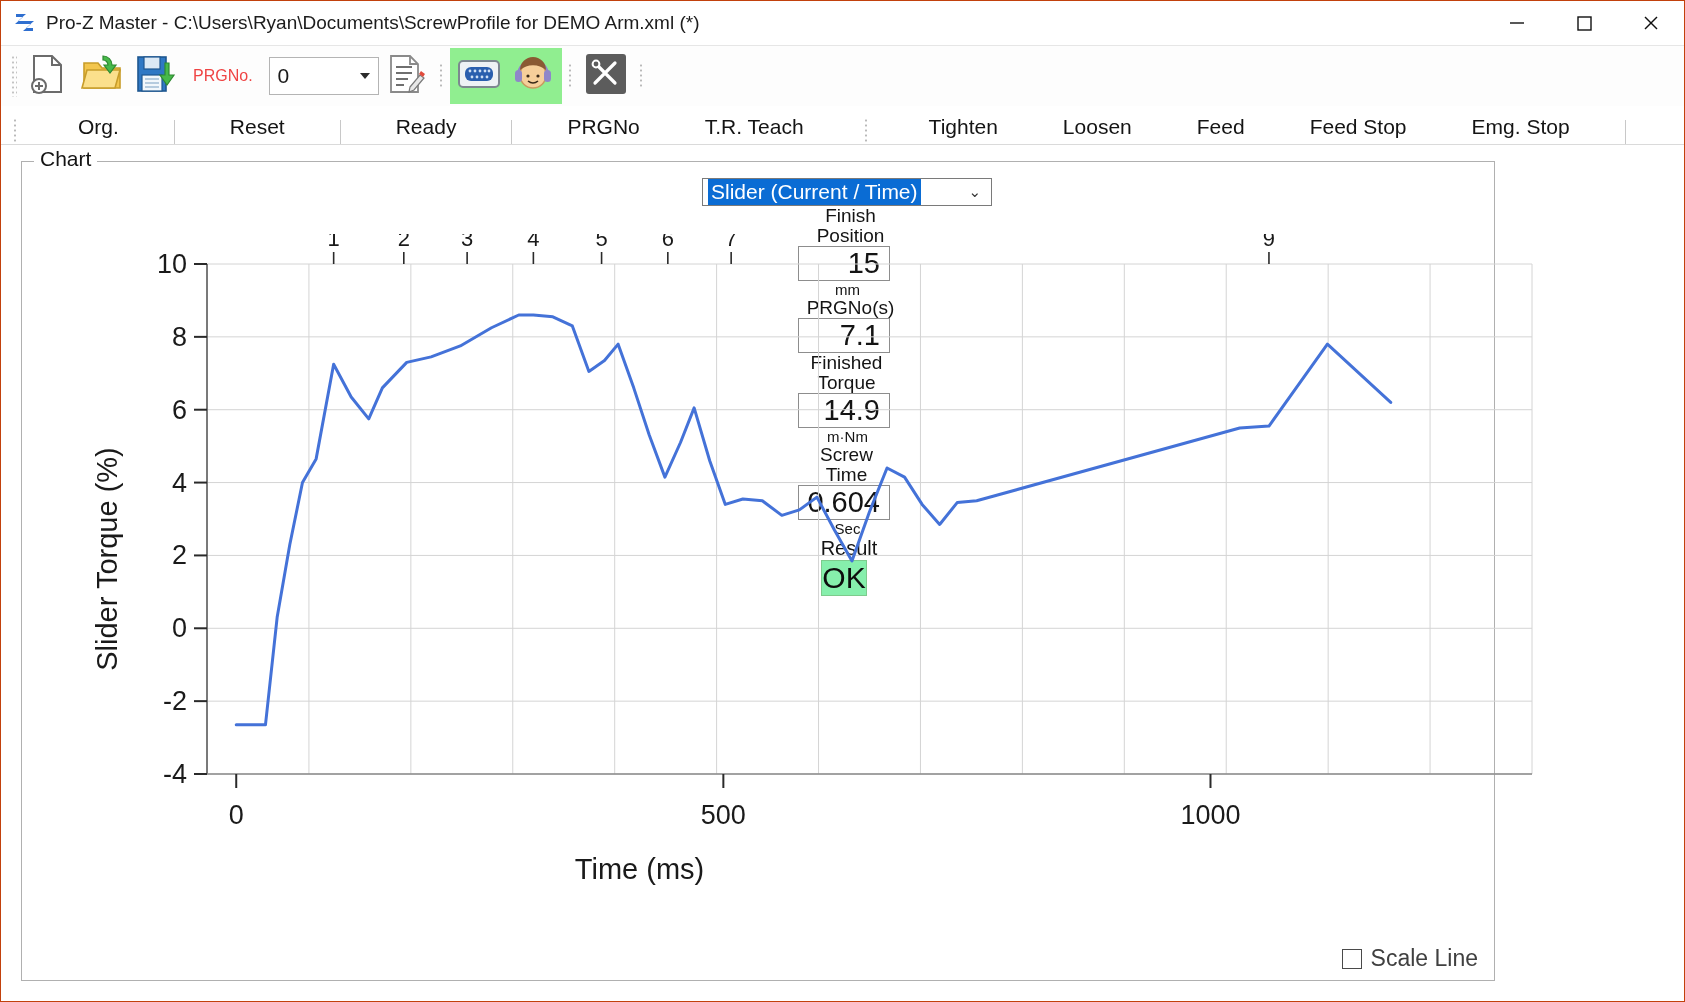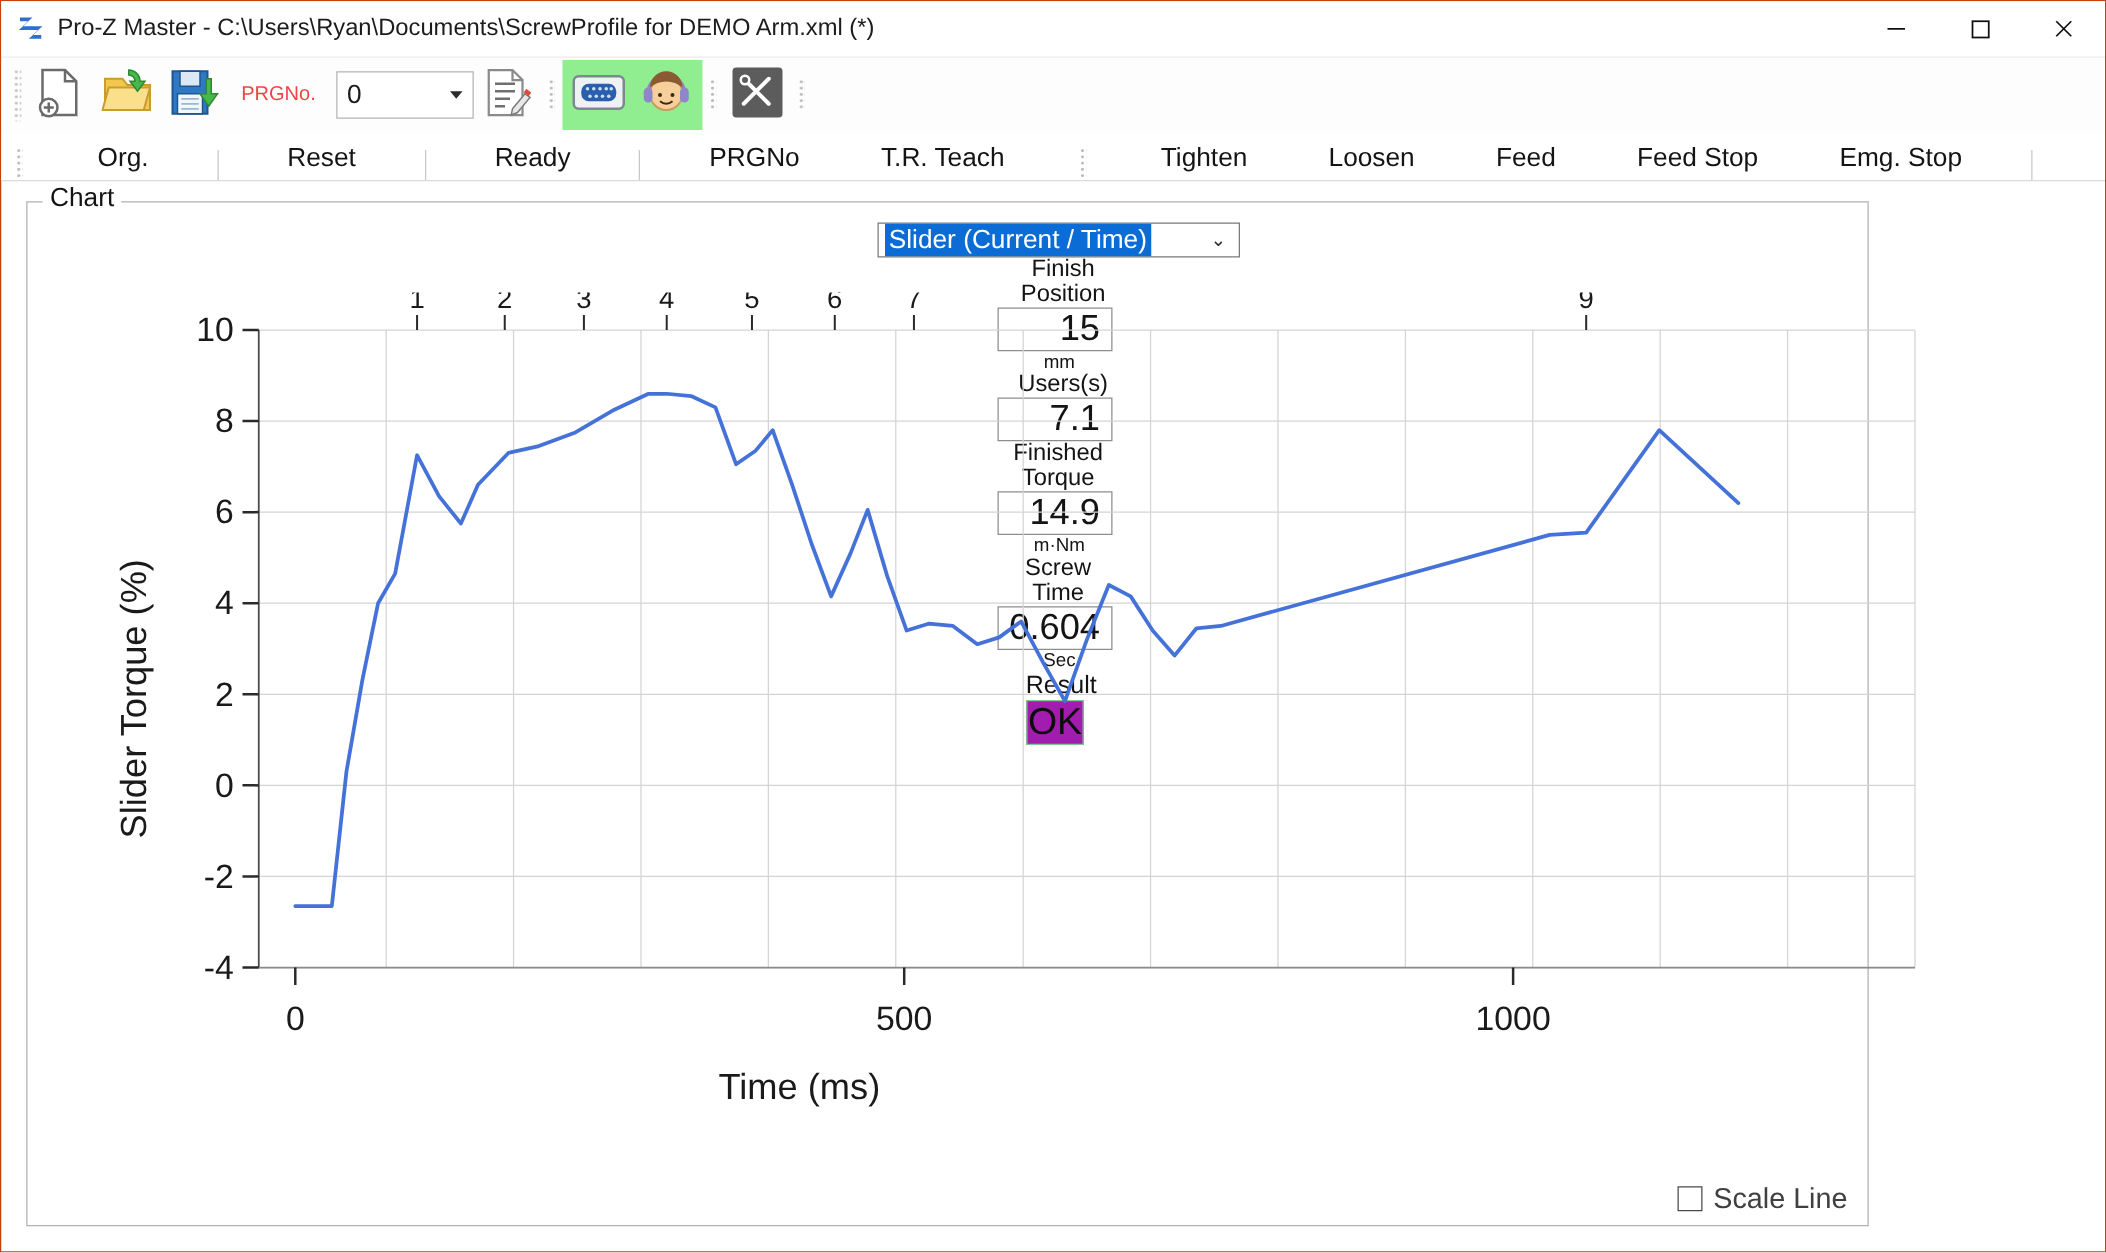--- a/index.html
+++ b/index.html
@@ -199,21 +199,21 @@
     margin-left: 7px;
     white-space: nowrap;
   }
   .result-label {
     font-size: 20px; color: #141414;
     margin-left: 22px; margin-right: 12px;
   }
   .result-box {
     flex: 1;
     height: 44px;
-    background: #a21caf;
+    background: #86efac;
     border: 1px solid #7dcb8c;
     display: flex; align-items: center; justify-content: flex-start;
     box-sizing: border-box;
   }
   .result-box span {
     font-size: 30px; color: #0d0d0d;
   }
 
   
   .plotarea {
@@ -421,21 +421,21 @@
       <div class="fld-label">
         <div>Finish</div>
         <div>Position</div>
       </div>
       <div class="fld-box">
         <span>15</span>
       </div>
       <div class="fld-unit">mm</div>
 
       <div class="fld-label">
-        <div>Users(s)</div>
+        <div>PRGNo(s)</div>
       </div>
       <div class="fld-box">
         <span>7.1</span>
       </div>
 
       <div class="fld-label tight">
         <div>Finished</div>
         <div>Torque</div>
       </div>
       <div class="fld-box">

